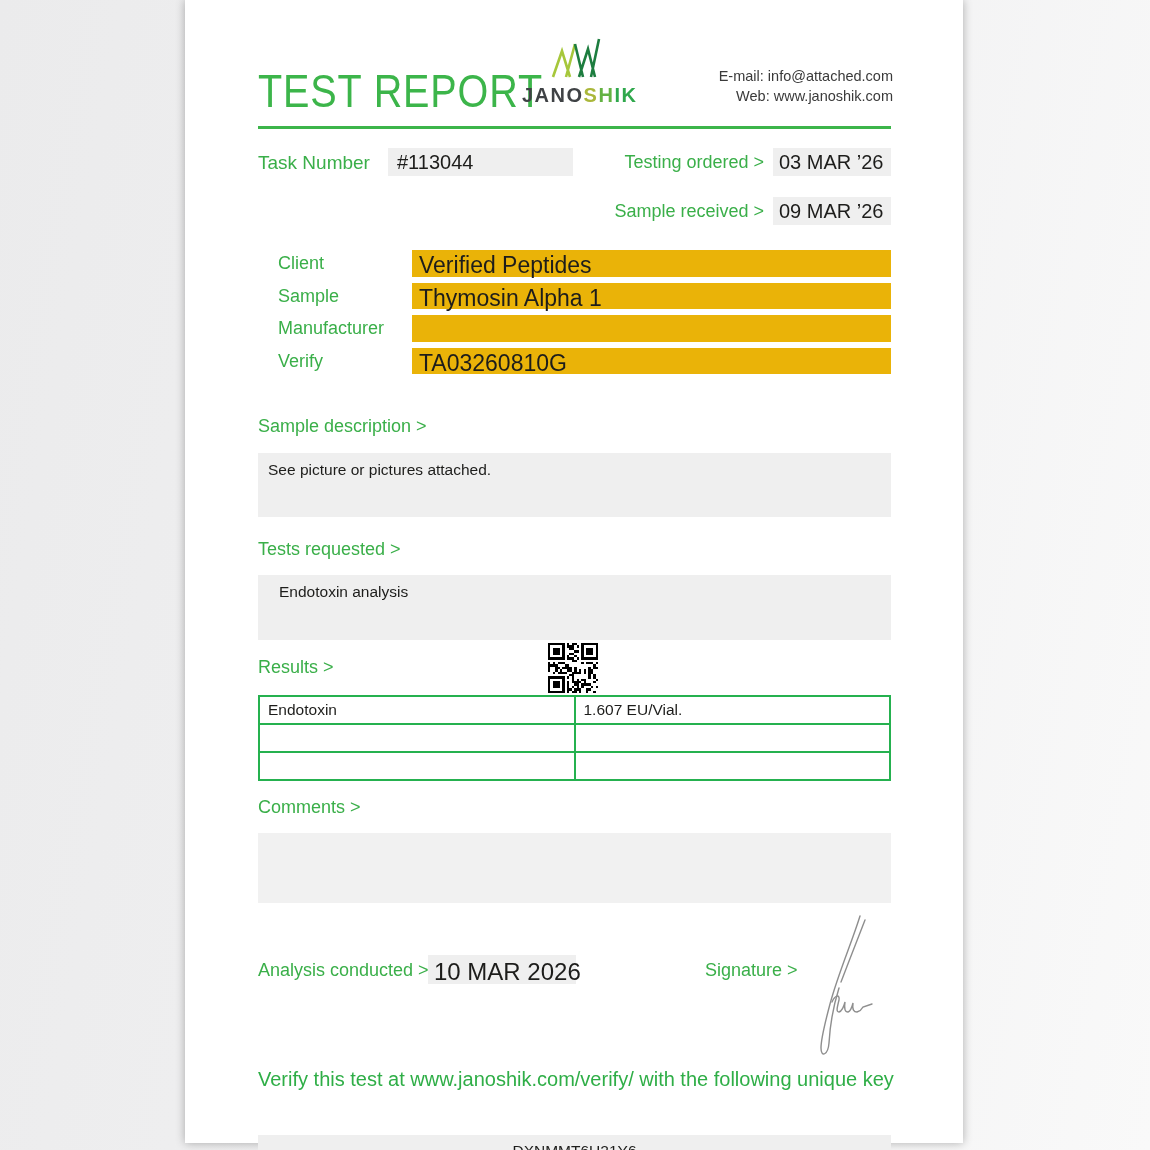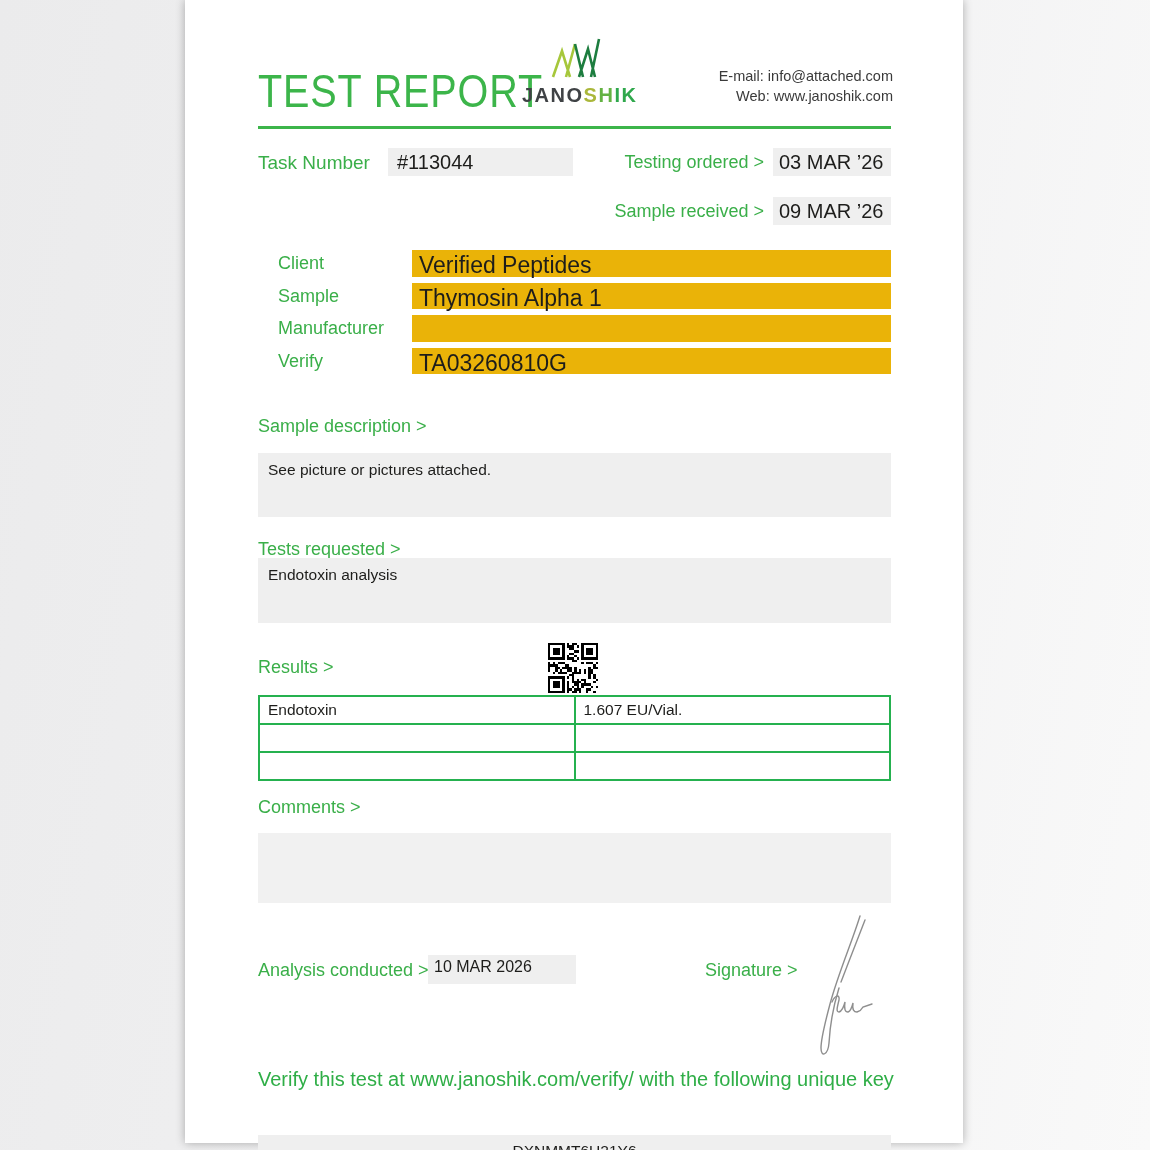--- a/index.html
+++ b/index.html
@@ -29,32 +29,32 @@
   .dates{right:72px;top:148px;display:flex;flex-direction:column;gap:21px;align-items:flex-end;}
   .date-row{display:flex;align-items:center;gap:9px;}
   .date-val{width:118px;height:28px;background:#efefef;font-size:20px;padding:3px 0 0 6px;box-sizing:border-box;white-space:nowrap;}
   .info{left:73px;top:250px;width:633px;display:flex;flex-direction:column;gap:6px;}
   .info-row{display:flex;height:26.5px;margin-left:20px;}
   .info-row .lbl{width:134px;padding-top:3px;}
   .info-val{flex:1;background:#eab308;font-size:23px;padding:2px 0 0 7px;box-sizing:border-box;white-space:nowrap;}
   .h-desc{left:73px;top:416px;}
   .box-desc{left:73px;top:453px;width:633px;height:64px;font-size:15.5px;padding:8px 10px;box-sizing:border-box;}
   .h-tests{left:73px;top:539px;}
-  .box-tests{left:73px;top:558px;width:633px;height:65px;font-size:15.5px;padding:8px 10px;box-sizing:border-box;}
+  .box-tests{left:73px;top:575px;width:633px;height:65px;font-size:15.5px;padding:8px 21px;box-sizing:border-box;}
   .qr{left:363px;top:643px;}
   .h-results{left:73px;top:657px;}
   .rtable{left:73px;top:695px;width:633px;border-collapse:collapse;table-layout:fixed;}
   .rtable td{
     border:2px solid #25b14f;height:26px;font-size:15.5px;
     padding:0 0 0 8px;vertical-align:middle;white-space:nowrap;
   }
   .h-comments{left:73px;top:797px;}
   .box-comments{left:73px;top:833px;width:633px;height:70px;background:#f1f1f1;}
   .analysis-label{left:73px;top:960px;}
-  .analysis-field{left:243px;top:955px;width:148px;height:29px;font-size:16px;padding:3px 0 0 6px;box-sizing:border-box;white-space:nowrap;}
+  .analysis-field{left:243px;top:955px;width:148px;height:29px;font-size:24px;padding:3px 0 0 6px;box-sizing:border-box;white-space:nowrap;}
   .sig-label{left:520px;top:960px;}
   .sig{left:623px;top:912px;}
   .verify{left:73px;top:1068px;width:633px;text-align:center;font-size:20px;color:#2fae47;white-space:nowrap;}
   .key-box{left:73px;top:1103px;width:633px;height:29px;text-align:center;font-size:15.5px;padding-top:7px;box-sizing:border-box;margin-top:32px;}
 </style>
 </head>
 <body>
 
 <div class="page">
 

